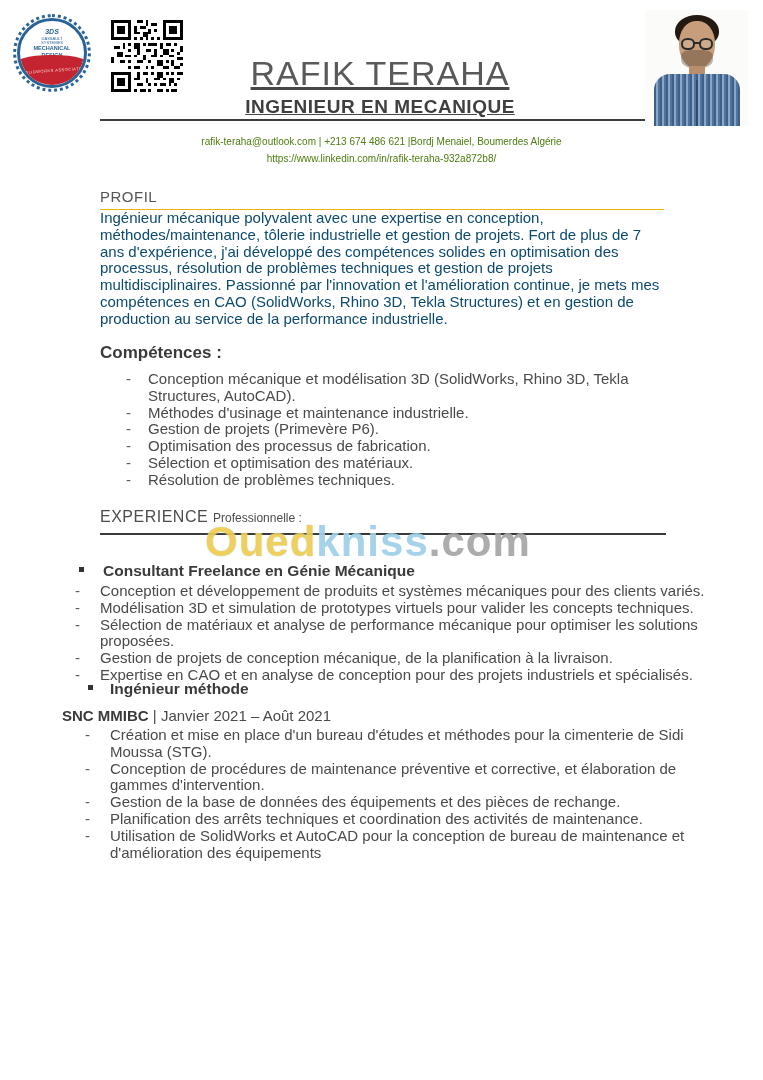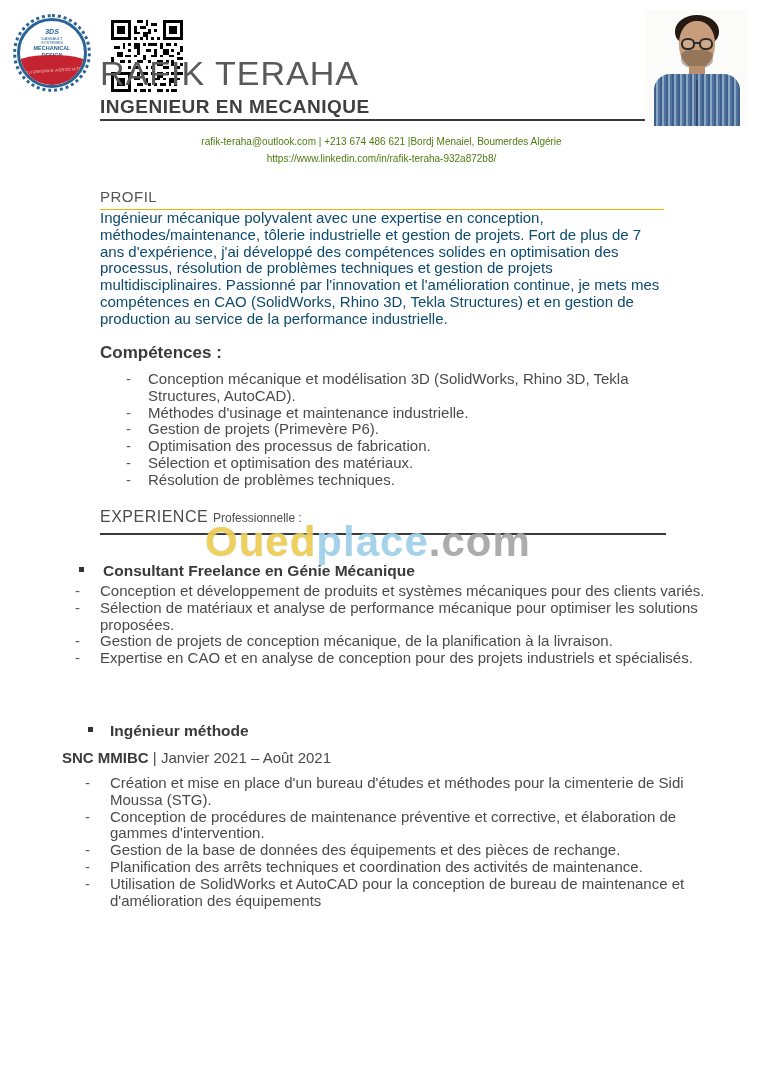--- a/index.html
+++ b/index.html
@@ -40,21 +40,21 @@
             border-radius:45%; background:rgba(255,255,255,.15); }
   .p-lens.l { left:36px; } .p-lens.r { left:54px; }
   .p-bridge { position:absolute; left:49px; top:32px; width:6px; height:2px; background:#2b2b2b; }
   .p-neck { position:absolute; left:44px; top:56px; width:16px; height:12px; background:#b98e6c; }
   .p-shirt { position:absolute; left:9px; top:64px; width:86px; height:52px;
              border-radius:16px 16px 0 0;
              background:repeating-linear-gradient(90deg,#3d5f8a 0 2px,#8aa7c5 2px 4px,#52749c 4px 6px); }
   .p-placket { position:absolute; left:51px; top:70px; width:2px; height:46px; background:#2e4a6e; }
 
   
-  .name-block { position:absolute; left:100px; top:54px; width:560px; z-index:2; }
+  .name-block { position:absolute; left:100px; top:54px; width:560px; text-align:center; z-index:2;text-decoration:underline; }
   .name { font-size:34px; letter-spacing:1px; color:#595959; }
   .job-title { font-size:19px; font-weight:bold; color:#3f3f3f; margin-top:3px; letter-spacing:.5px; }
   .title-rule { position:absolute; left:100px; top:119px; width:566px; height:2px; background:#3c3c3c; z-index:1; }
   .contact { position:absolute; left:60px; top:133px; width:643px; text-align:center;
              font-size:10px; color:#4d7c0f; line-height:17px; }
 
   
   .profil { position:absolute; left:100px; top:188px; width:564px; }
   .sec-head { font-size:15px; color:#555; letter-spacing:.5px;
               border-bottom:1px solid #eab308; padding-bottom:4px; }
@@ -72,32 +72,32 @@
   .exp-rest { font-size:12px; color:#4c4c4c; }
 
   .watermark { position:absolute; left:205px; top:518px; z-index:4; font-weight:bold;
                font-size:42px; letter-spacing:1px; opacity:.92; white-space:nowrap; }
   .wm-1 { color:#eecd52; text-shadow:0 0 2px #c2e1ef; }
   .wm-2 { color:#9fd0e8; }
   .wm-3 { color:#a5a5a5; }
 
   .job { position:absolute; }
   .job1 { left:62px; top:562px; width:645px; }
-  .job2 { left:62px; top:722px; width:660px; }
+  .job2 { left:62px; top:680px; width:660px; }
   .job-head { position:relative; font-size:15.5px; font-weight:bold; color:#3a3a3a; }
   .job1 .job-head { padding-left:41px; }
   .job2 .job-head { padding-left:48px; }
   .sq { position:absolute; top:5px; width:5px; height:5px; background:#333; }
   .job1 .sq { left:17px; } .job2 .sq { left:26px; }
   .job1 ul.dash { margin-top:3px; }
   .job1 ul.dash li { padding-left:38px; }
   .job1 ul.dash li::before { left:13px; }
   .company-line { margin-top:9px; font-size:15px; color:#4a4a4a; }
   .company-line b { color:#3a3a3a; }
-  .job2 ul.dash { margin-top:9px; }
+  .job2 ul.dash { margin-top:3px; }
   .job2 ul.dash li { padding-left:48px; }
   .job2 ul.dash li::before { left:23px; }
 </style>
 </head>
 <body>
 
 <div class="page">
 
   <div class="badge">
     <div class="badge-scallop"></div>
@@ -168,30 +168,31 @@
       <li>Sélection et optimisation des matériaux.</li>
       <li>Résolution de problèmes techniques.</li>
     </ul>
   </div>
 
   <div class="experience-head">
     <span class="exp-caps">EXPERIENCE </span><span class="exp-rest">Professionnelle :</span>
   </div>
 
   <div class="watermark">
-    <span class="wm-1">Oued</span><span class="wm-2">place</span><span class="wm-3">.com</span>
+    <span class="wm-1">Oued</span><span class="wm-2">kniss</span><span class="wm-3">.com</span>
   </div>
 
   <div class="job job1">
     <div class="job-head">
       <span class="sq"></span>
       <span>Consultant Freelance en Génie Mécanique</span>
     </div>
     <ul class="dash">
       <li>Conception et développement de produits et systèmes mécaniques pour des clients variés.</li>
+      <li>Modélisation 3D et simulation de prototypes virtuels pour valider les concepts techniques.</li>
       <li>Sélection de matériaux et analyse de performance mécanique pour optimiser les solutions proposées.</li>
       <li>Gestion de projets de conception mécanique, de la planification à la livraison.</li>
       <li>Expertise en CAO et en analyse de conception pour des projets industriels et spécialisés.</li>
     </ul>
   </div>
 
   <div class="job job2">
     <div class="job-head">
       <span class="sq"></span>
       <span>Ingénieur méthode</span>

